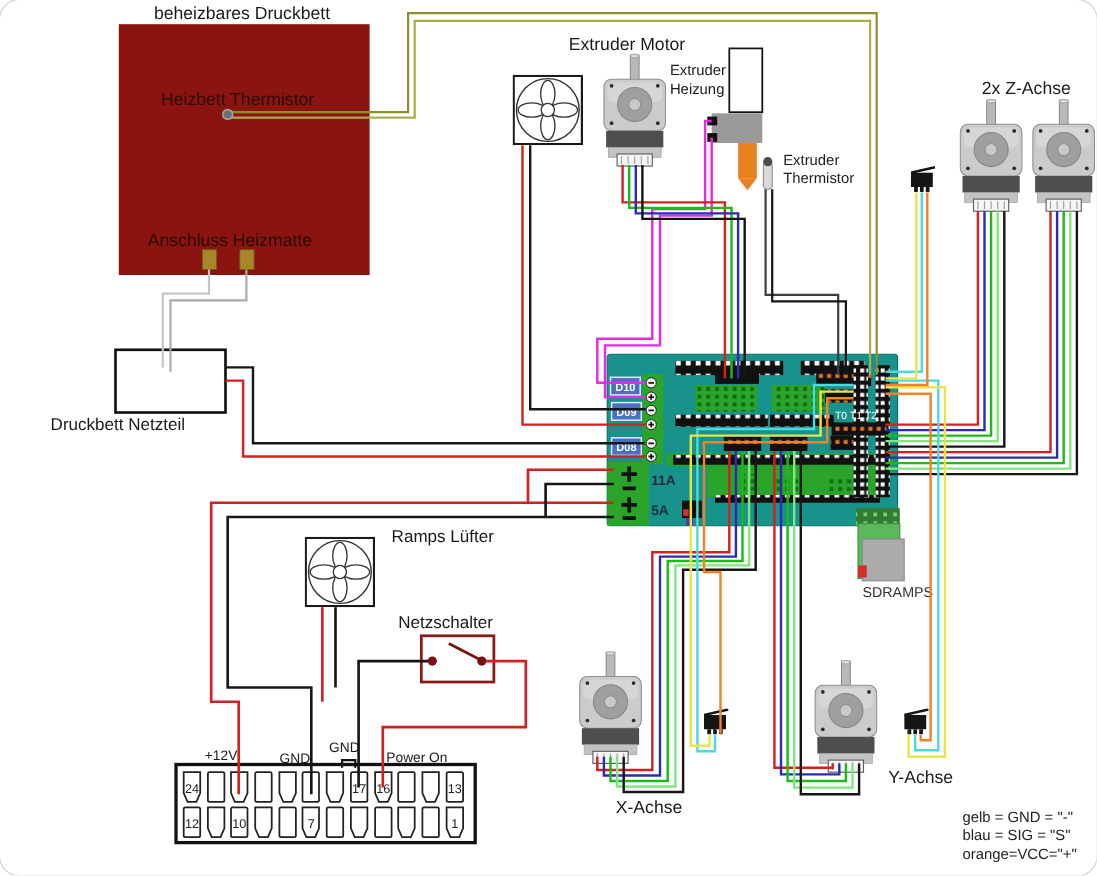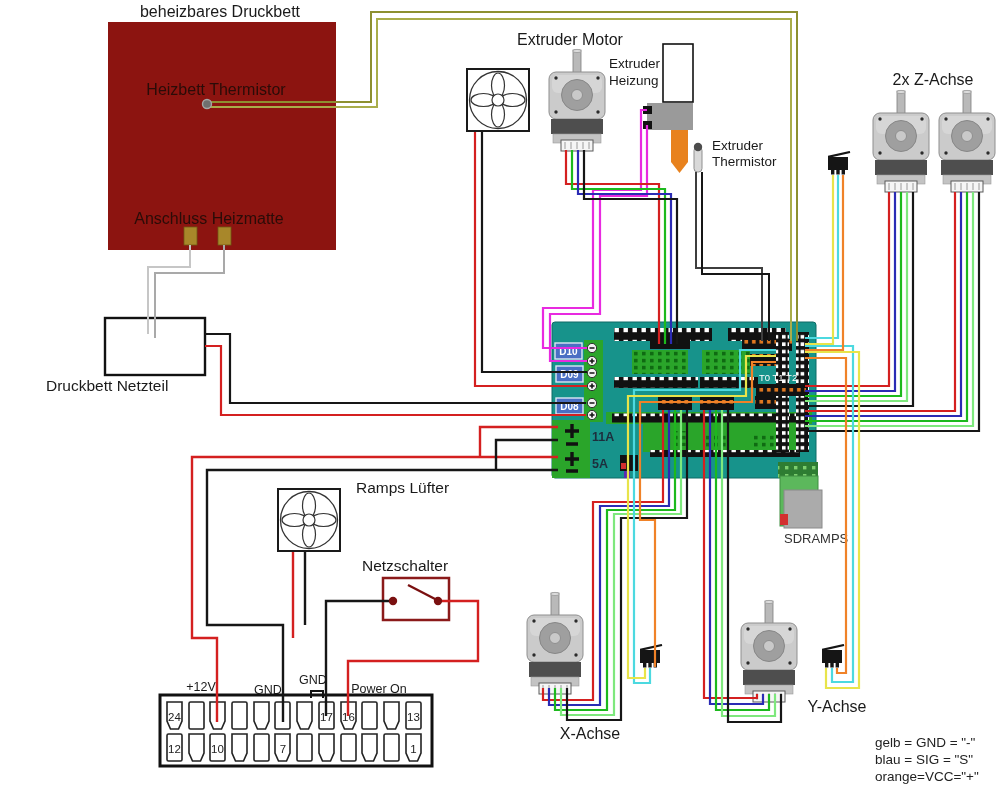--- a/index.html
+++ b/index.html
@@ -1,17 +1,17 @@
 <!DOCTYPE html>
 <html><head>
 <meta charset="utf-8">
 <style>
   html,body{margin:0;padding:0;background:#fff;}
   .canvas{position:relative;width:997px;height:796px;background:#ffffff;outline:1px solid #cccccc;
-          font-family:"Liberation Sans",sans-serif;overflow:hidden;}
+          font-family:"Liberation Sans",sans-serif;overflow:hidden;border-radius:18px;}
   svg{display:block;}
   svg text{font-family:"Liberation Sans",sans-serif;fill:#1a1a1a;}
   .lbl{font-size:15.5px;}
   .lbl-big{font-size:16px;}
   .lbl-small{font-size:13.5px;}
   .bed-txt{fill:#2a0c08;font-size:16px;}
   .pin-num{font-size:11.5px;fill:#222;}
   .board-blue-txt{font-size:10px;font-weight:bold;fill:#ffffff;}
   .amp-txt{font-size:12.5px;font-weight:bold;fill:#1d2e3d;}
   .t-txt{font-size:9.5px;fill:#ffffff;}

